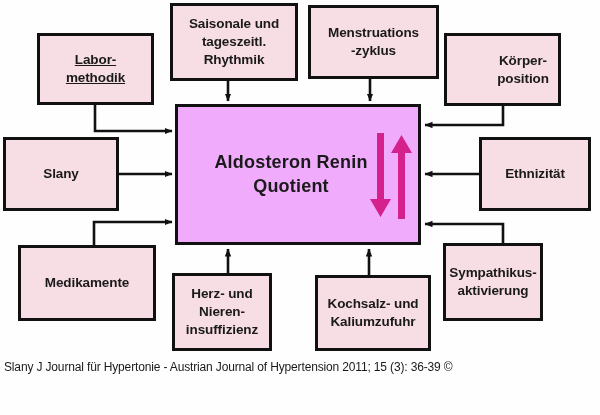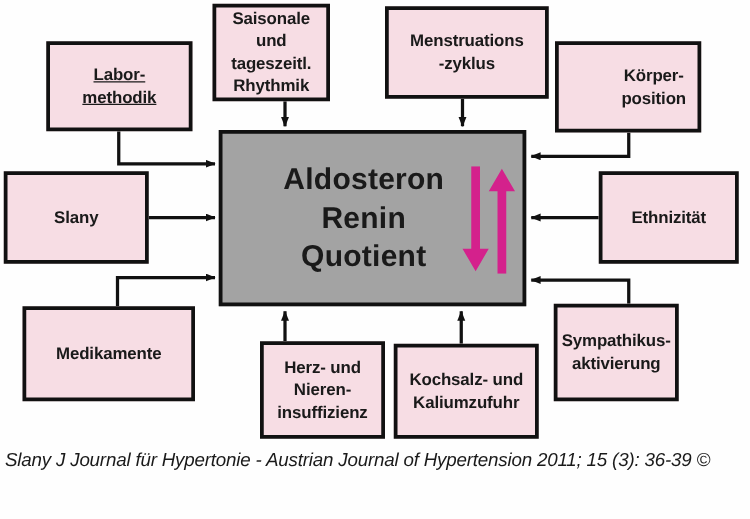--- a/index.html
+++ b/index.html
@@ -26,23 +26,23 @@
     text-align: center;
     color: #1a1a1a;
     font-weight: bold;
     font-size: 13.5px;
     line-height: 1.32;
     letter-spacing: -0.1px;
     white-space: pre-line;
     padding: 2px 3px;
   }
   .node.center {
-    background: #a3a3a3;
+    background: #f0abfc;
     border: 3px solid #111111;
-    font-size: 24px;
+    font-size: 18px;
     line-height: 1.3;
     letter-spacing: 0.2px;
     justify-content: flex-start;
     padding-left: 18px;
   }
   .center-label {
     display: block;
     width: 190px;
     text-align: center;
   }
@@ -56,25 +56,24 @@
   }
   .bigarrow {
     position: absolute;
     pointer-events: none;
   }
   .caption {
     position: absolute;
     left: 4px;
     top: 360px;
     font-family: "Liberation Sans", sans-serif;
-    font-size: 15px;
+    font-size: 12px;
     color: #1a1a1a;
     white-space: nowrap;
     letter-spacing: -0.15px;
-    font-style: italic;
   }
 </style>
 </head>
 <body>
 
 <div id="stage">
 
   <svg class="wires" viewBox="0 0 600 415">
     <defs>
       <marker id="ah" markerWidth="9" markerHeight="9" refX="7.5" refY="3.2" orient="auto" markerUnits="userSpaceOnUse">
@@ -118,31 +117,31 @@
       <path d="M369,275 L369,249" fill="none" stroke="#111111" stroke-width="2.6" marker-end="url(#ah)"></path>
     </g>
 
     <g>
       <path d="M503,243 L503,224 L425,224" fill="none" stroke="#111111" stroke-width="2.6" marker-end="url(#ah)"></path>
     </g>
   </svg>
 
   <div class="node" style="left:37px;top:33px;width:117px;height:72px;text-decoration:underline;">Labor-
 methodik</div>
-  <div class="node" style="left:170px;top:3px;width:94px;height:78px;">Saisonale und
+  <div class="node" style="left:170px;top:3px;width:128px;height:78px;">Saisonale und
 tageszeitl.
 Rhythmik</div>
   <div class="node" style="left:308px;top:5px;width:131px;height:74px;">Menstruations
 -zyklus</div>
   <div class="node" style="left:444px;top:33px;width:117px;height:73px;padding-left:44px;">Körper-
 position</div>
   <div class="node" style="left:3px;top:137px;width:116px;height:74px;">Slany</div>
   <div class="node" style="left:479px;top:137px;width:112px;height:74px;">Ethnizität</div>
   <div class="node" style="left:18px;top:245px;width:138px;height:76px;">Medikamente</div>
-  <div class="node" style="left:172px;top:273px;width:100px;height:78px;margin-left:36px;">Herz- und
+  <div class="node" style="left:172px;top:273px;width:100px;height:78px;">Herz- und
 Nieren-
 insuffizienz</div>
   <div class="node" style="left:315px;top:275px;width:116px;height:76px;">Kochsalz- und
 Kaliumzufuhr</div>
   <div class="node" style="left:443px;top:243px;width:100px;height:78px;">Sympathikus-
 aktivierung</div>
 
   <div class="node center" style="left:175px;top:104px;width:246px;height:141px;">
     <span class="center-label">Aldosteron Renin
 Quotient</span>

